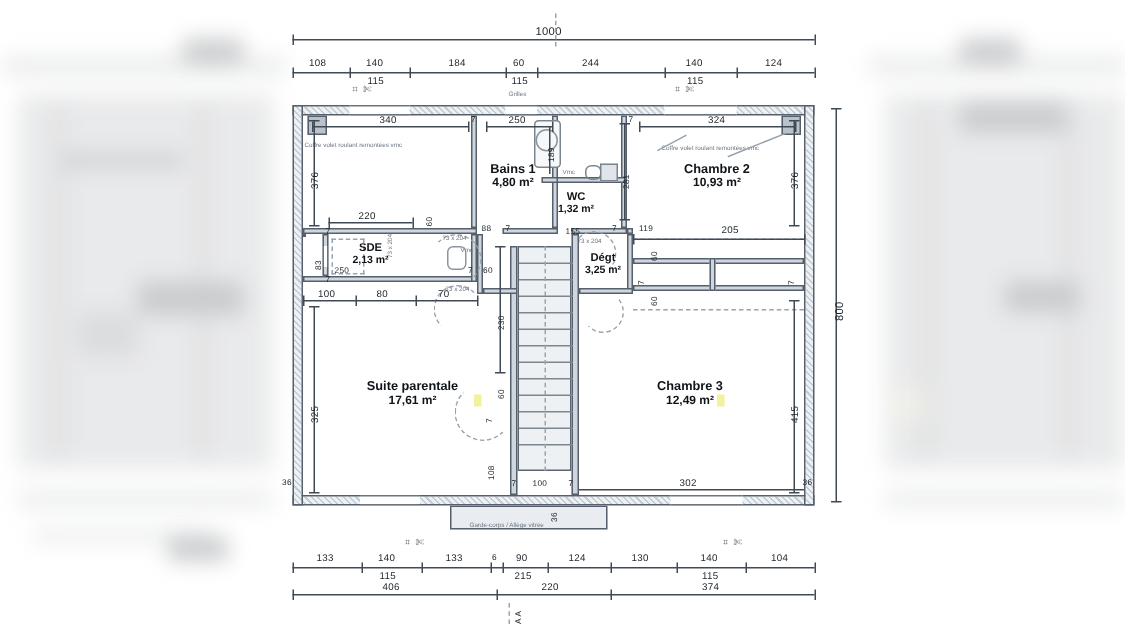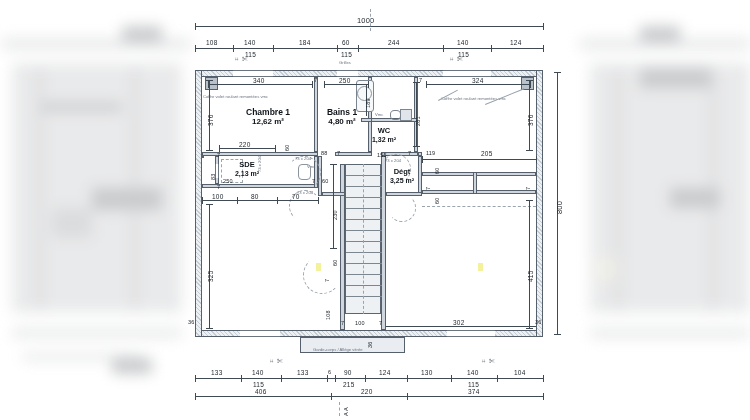--- a/index.html
+++ b/index.html
@@ -220,39 +220,47 @@
     <div class="note" style="left:190px;top:108px;">Vmc</div>
     <div class="note" style="left:122px;top:160px;">Vmc</div>
 
     <div style="position:absolute;left:171px;top:76px;width:16px;height:30px;border:1px solid #7b858f;border-radius:3px;background:#f6f8fa;"></div>
     <div style="position:absolute;left:172px;top:82px;width:13px;height:13px;border:1px solid #8c959e;border-radius:50%;"></div>
     <div style="position:absolute;left:205px;top:106px;width:9px;height:8px;border:1px solid #7b858f;border-radius:40%;"></div>
     <div style="position:absolute;left:215px;top:105px;width:10px;height:10px;border:1px solid #7b858f;background:#dfe5ea;"></div>
     <div style="position:absolute;left:36px;top:155px;width:20px;height:22px;border:1px dashed #9aa4ae;"></div>
     <div style="position:absolute;left:113px;top:160px;width:11px;height:14px;border:1px solid #8c959e;border-radius:4px;"></div>
 
-    <div class="roomlabel" style="left:38px;top:103px;width:90px;">
-      <div class="nm">Chambre 1</div>
-      <div class="ar">12,62 m²</div>
-    </div>
     <div class="roomlabel" style="left:128px;top:103px;width:58px;">
       <div class="nm">Bains 1</div>
       <div class="ar">4,80 m²</div>
     </div>
     <div class="roomlabel small" style="left:179px;top:122px;width:40px;">
       <div class="nm">WC</div>
       <div class="ar">1,32 m²</div>
     </div>
+    <div class="roomlabel" style="left:243px;top:103px;width:100px;">
+      <div class="nm">Chambre 2</div>
+      <div class="ar">10,93 m²</div>
+    </div>
     <div class="roomlabel small" style="left:190px;top:163px;width:54px;">
       <div class="nm">Dégt</div>
       <div class="ar">3,25 m²</div>
     </div>
     <div class="roomlabel small" style="left:38px;top:156px;width:48px;">
       <div class="nm">SDE</div>
       <div class="ar">2,13 m²</div>
+    </div>
+    <div class="roomlabel" style="left:30px;top:248px;width:120px;">
+      <div class="nm">Suite parentale</div>
+      <div class="ar">17,61 m²</div>
+    </div>
+    <div class="roomlabel" style="left:225px;top:248px;width:100px;">
+      <div class="nm">Chambre 3</div>
+      <div class="ar">12,49 m²</div>
     </div>
     <div class="yellow" style="left:131px;top:259px;width:5px;height:8px;"></div>
     <div class="yellow" style="left:293px;top:259px;width:5px;height:8px;"></div>
 
     <div class="dimline" style="left:23px;top:80px;width:104px;"></div>
     <div class="tick" style="left:23px;top:77px;"></div>
       <div class="tick" style="left:127px;top:77px;"></div>
     <div class="dimtxt" style="left:68px;top:73px;">340</div>
 
     <div class="dimtxt sm" style="left:129px;top:73px;">7</div>

